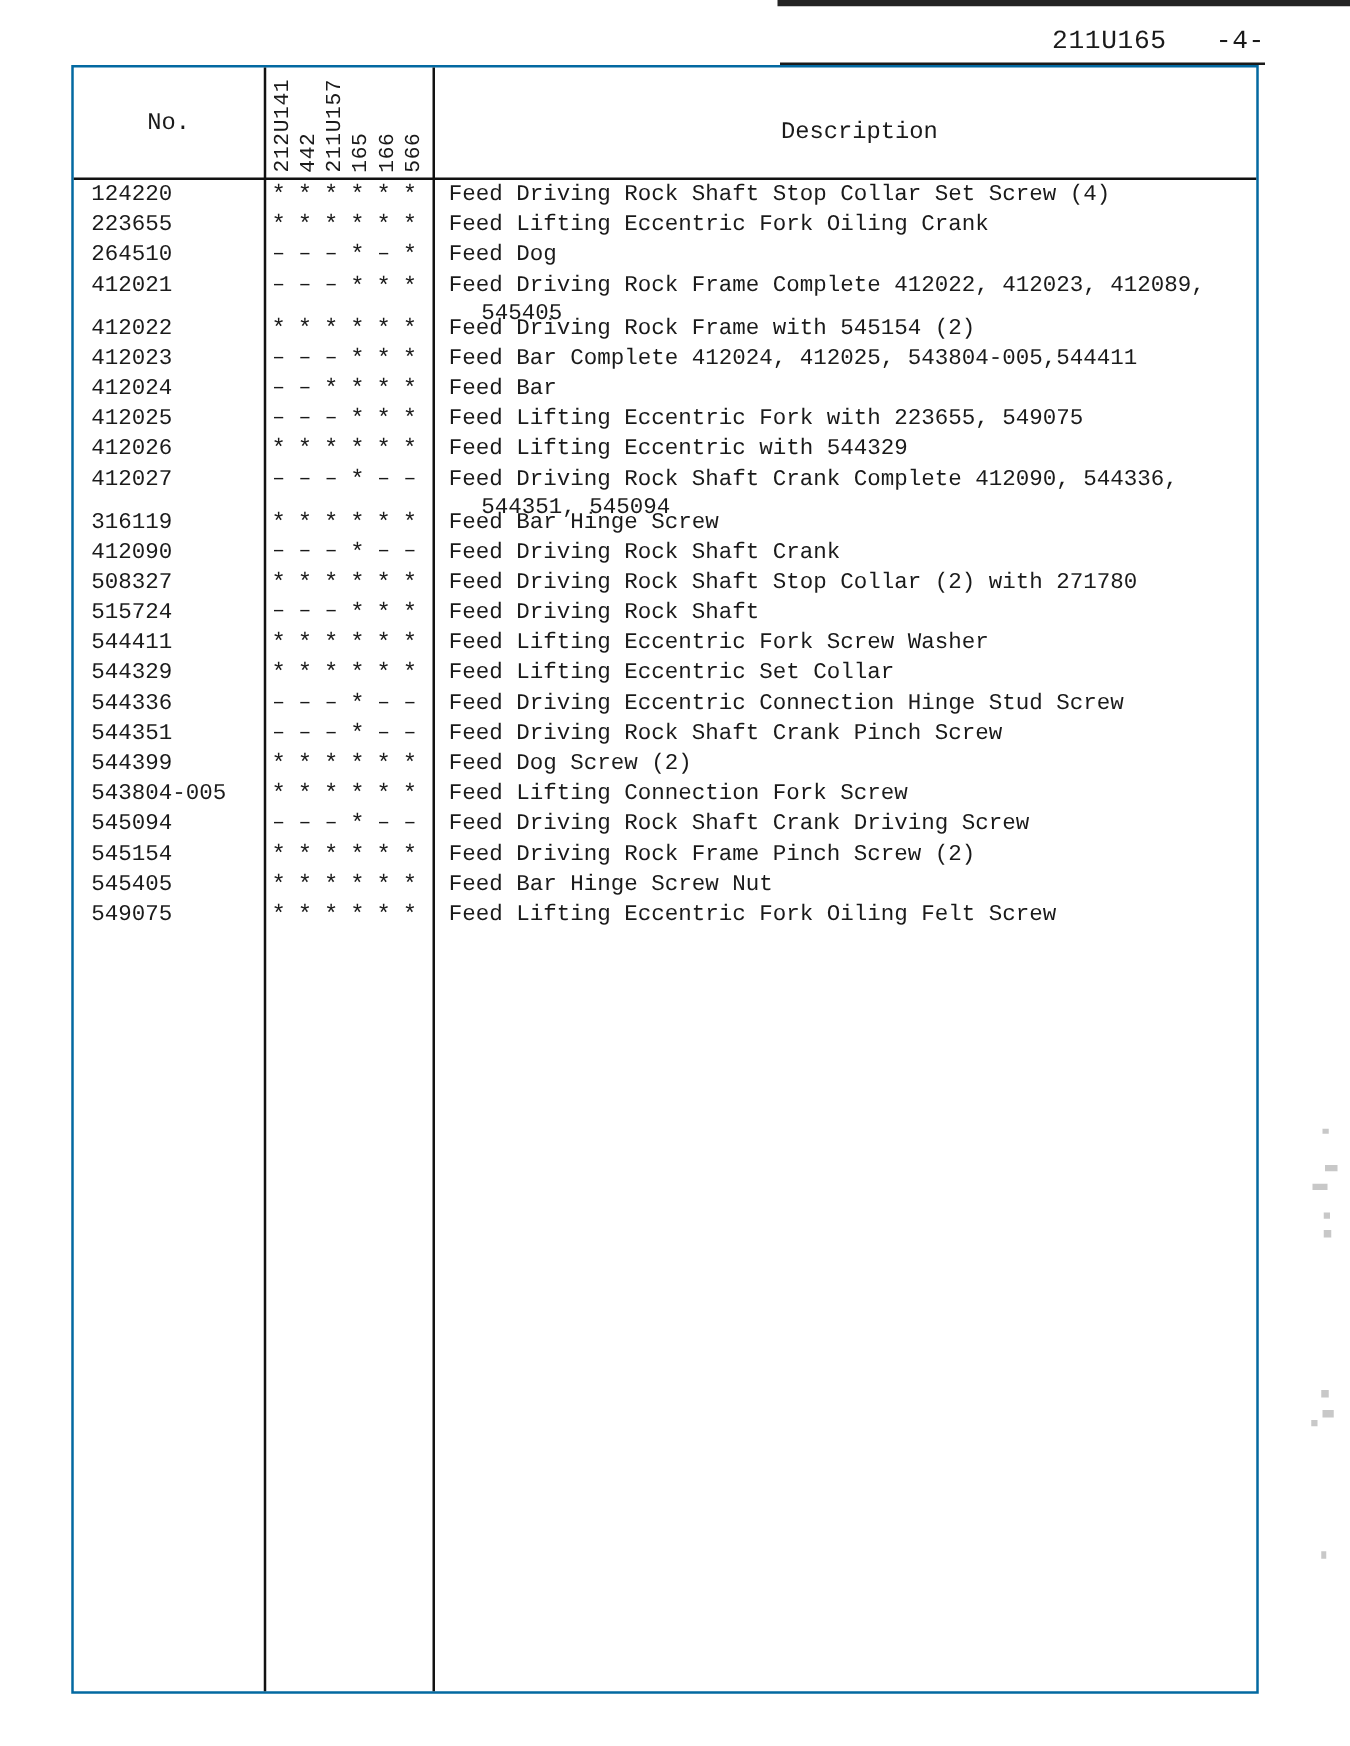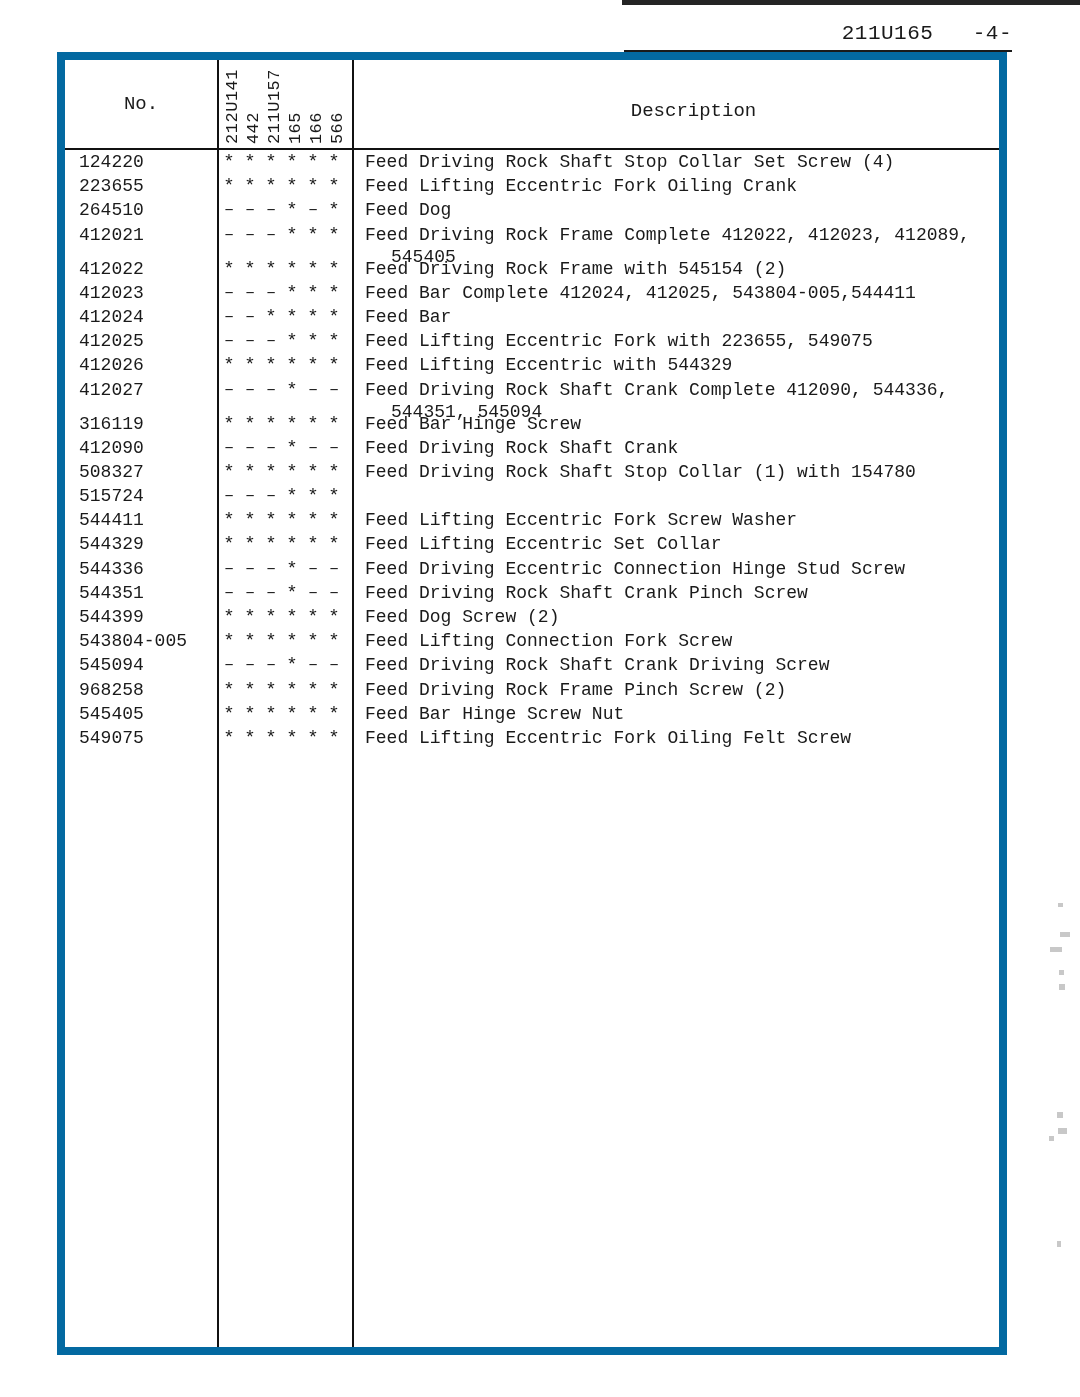--- a/index.html
+++ b/index.html
@@ -52,21 +52,21 @@
     background: #1a1a1a;
   }
 
   
   .table-frame {
     position: absolute;
     left: 57px;
     top: 52px;
     width: 950px;
     height: 1303px;
-    border: 8px solid #0369a1;
+    border: 2px solid #0369a1;
     box-sizing: border-box;
   }
   .col-div-1 {
     position: absolute;
     left: 152px;
     top: 0;
     width: 2px;
     height: 100%;
     background: #111;
   }
@@ -387,32 +387,33 @@
       <div class="row">
         <div class="cell-no">508327</div>
         <div class="cell-marks">
           <div class="mark" style="left: 2px;">*</div>
           <div class="mark" style="left: 23px;">*</div>
           <div class="mark" style="left: 44px;">*</div>
           <div class="mark" style="left: 65px;">*</div>
           <div class="mark" style="left: 86px;">*</div>
           <div class="mark" style="left: 107px;">*</div>
         </div>
-        <div class="cell-desc">Feed Driving Rock Shaft Stop Collar (1) with 154780</div>
+        <div class="cell-desc">Feed Driving Rock Shaft Stop Collar (2) with 271780</div>
       </div>
       <div class="row">
         <div class="cell-no">515724</div>
         <div class="cell-marks">
           <div class="mark dash" style="left: 2px;">–</div>
           <div class="mark dash" style="left: 23px;">–</div>
           <div class="mark dash" style="left: 44px;">–</div>
           <div class="mark" style="left: 65px;">*</div>
           <div class="mark" style="left: 86px;">*</div>
           <div class="mark" style="left: 107px;">*</div>
         </div>
+        <div class="cell-desc">Feed Driving Rock Shaft</div>
       </div>
       <div class="row">
         <div class="cell-no">544411</div>
         <div class="cell-marks">
           <div class="mark" style="left: 2px;">*</div>
           <div class="mark" style="left: 23px;">*</div>
           <div class="mark" style="left: 44px;">*</div>
           <div class="mark" style="left: 65px;">*</div>
           <div class="mark" style="left: 86px;">*</div>
           <div class="mark" style="left: 107px;">*</div>
@@ -485,21 +486,21 @@
           <div class="mark dash" style="left: 2px;">–</div>
           <div class="mark dash" style="left: 23px;">–</div>
           <div class="mark dash" style="left: 44px;">–</div>
           <div class="mark" style="left: 65px;">*</div>
           <div class="mark dash" style="left: 86px;">–</div>
           <div class="mark dash" style="left: 107px;">–</div>
         </div>
         <div class="cell-desc">Feed Driving Rock Shaft Crank Driving Screw</div>
       </div>
       <div class="row">
-        <div class="cell-no">968258</div>
+        <div class="cell-no">545154</div>
         <div class="cell-marks">
           <div class="mark" style="left: 2px;">*</div>
           <div class="mark" style="left: 23px;">*</div>
           <div class="mark" style="left: 44px;">*</div>
           <div class="mark" style="left: 65px;">*</div>
           <div class="mark" style="left: 86px;">*</div>
           <div class="mark" style="left: 107px;">*</div>
         </div>
         <div class="cell-desc">Feed Driving Rock Frame Pinch Screw (2)</div>
       </div>

